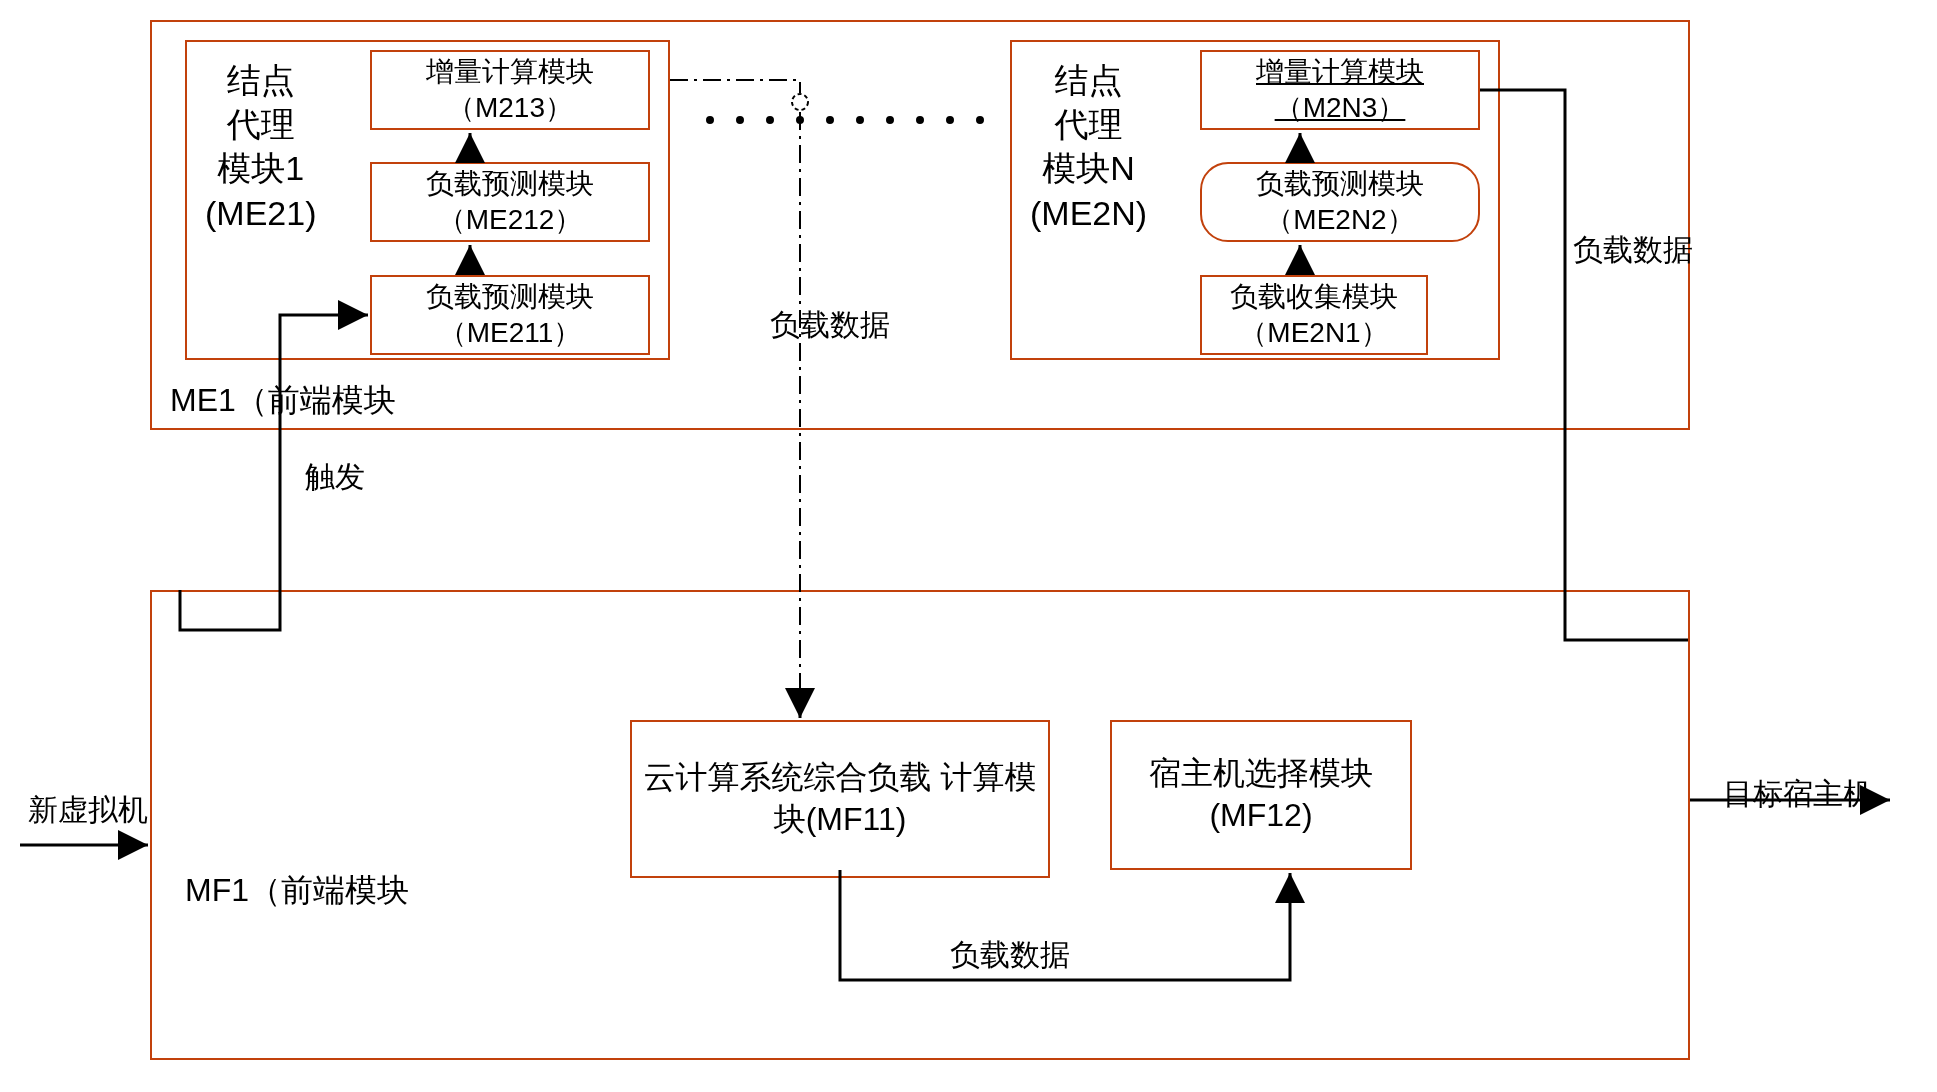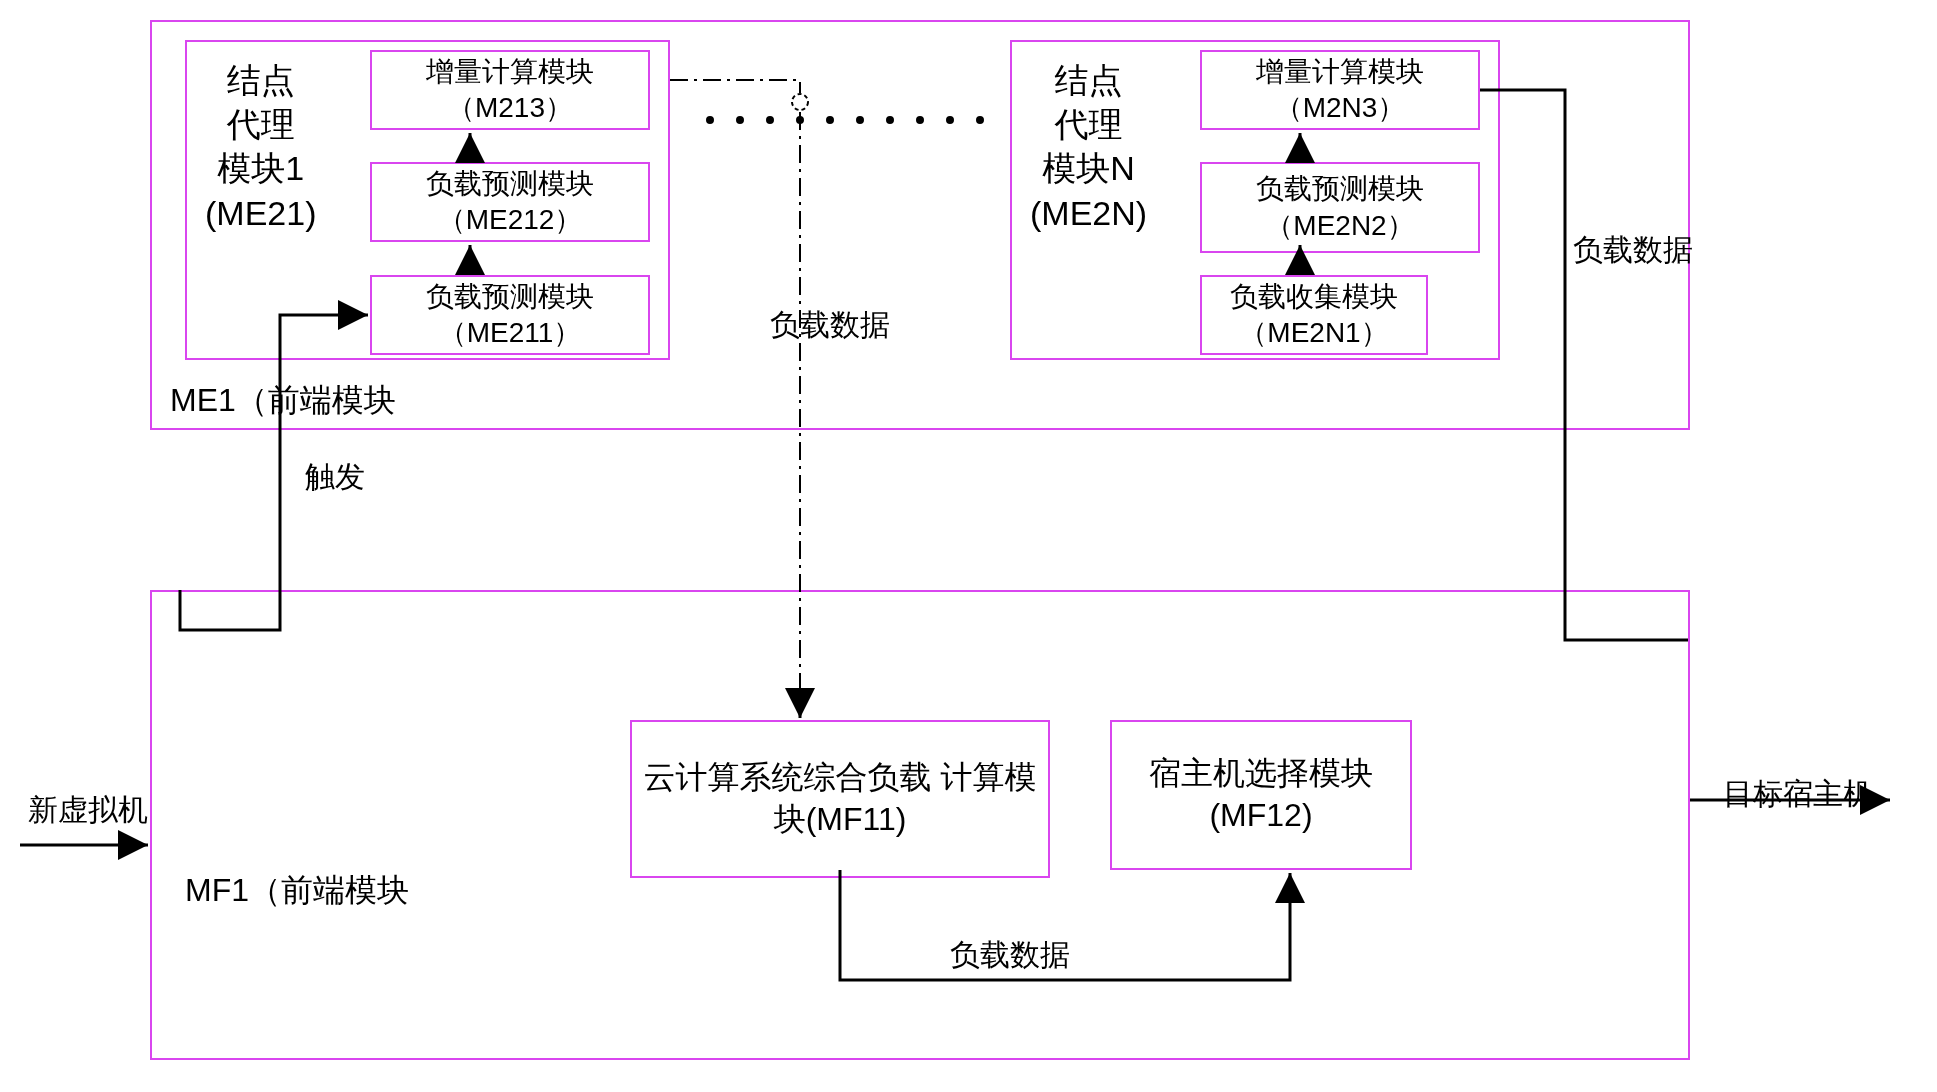--- a/index.html
+++ b/index.html
@@ -7,21 +7,21 @@
     margin: 0;
     padding: 0;
     background: #fff;
     font-family: "SimSun", "Microsoft YaHei", sans-serif;
     width: 1937px;
     height: 1092px;
     position: relative;
   }
   .box {
     position: absolute;
-    border: 2px solid #d946ef;
+    border: 2px solid #c2410c;
     background: #fff;
     display: flex;
     align-items: center;
     justify-content: center;
     text-align: center;
     font-size: 28px;
     line-height: 1.3;
   }
   .label {
     position: absolute;
@@ -61,25 +61,25 @@
   <span>负载预测模块
 （ME211）</span>
 </div>
 
 <div class="box" style="left:1010px; top:40px; width:490px; height:320px;"></div>
 <div class="label" style="left:1030px; top:58px; font-size:34px;">结点
 代理
 模块N
 (ME2N)</div>
 
-<div class="box" style="left:1200px; top:50px; width:280px; height:80px;">
+<div class="box" style="left:1200px; top:50px; width:280px; height:80px;text-decoration:underline;">
   <span>增量计算模块
 （M2N3）</span>
 </div>
-<div class="box" style="left:1200px; top:162px; width:280px; height:91px;">
+<div class="box" style="left:1200px; top:162px; width:280px; height:80px;border-radius:28px;">
   <span>负载预测模块
 （ME2N2）</span>
 </div>
 <div class="box" style="left:1200px; top:275px; width:228px; height:80px;">
   <span>负载收集模块
 （ME2N1）</span>
 </div>
 
 <div class="box" style="left:150px; top:590px; width:1540px; height:470px; justify-content:flex-start;"></div>
 <div class="label" style="left:185px; top:870px; font-size:32px;">MF1（前端模块</div>

